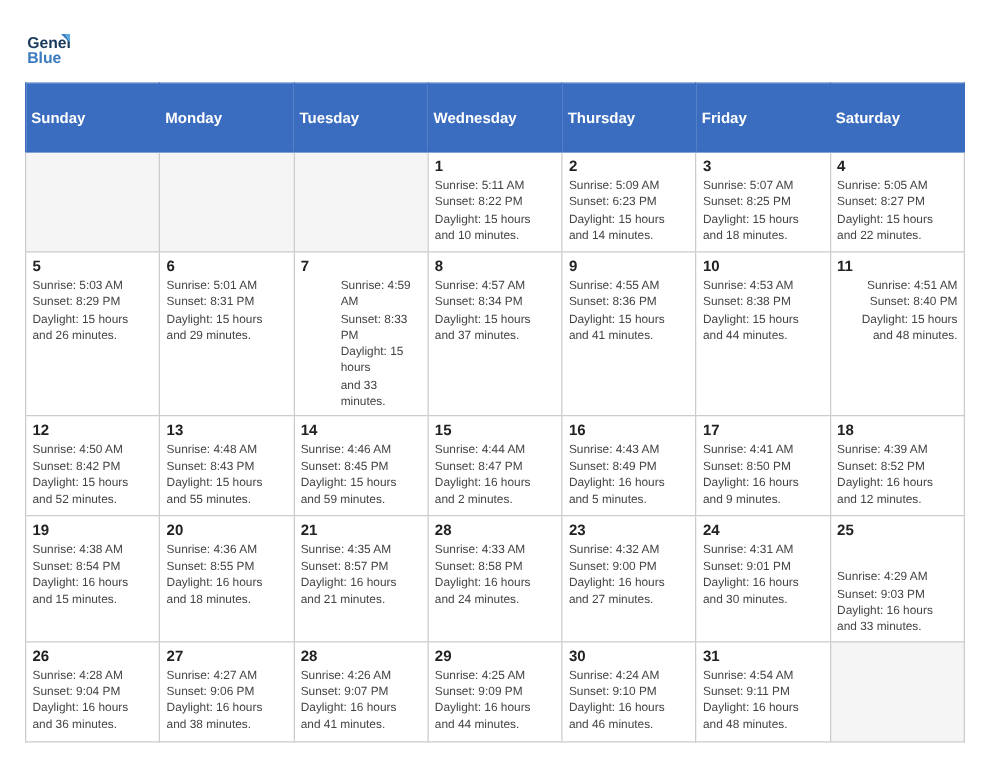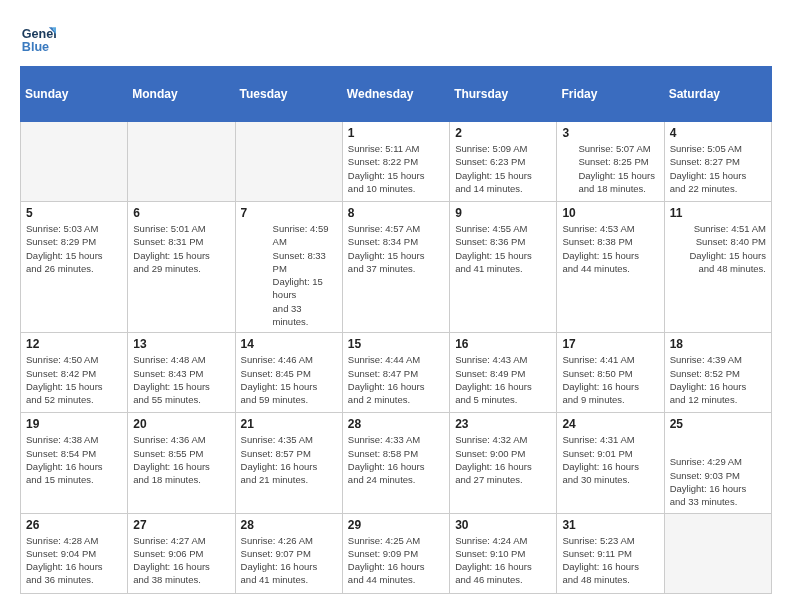--- a/index.html
+++ b/index.html
@@ -130,21 +130,21 @@
         </td>
         <td>
           <span class="day-number">2</span>
           <div class="day-info" style="white-space: pre-line;">Sunrise: 5:09 AM
 Sunset: 6:23 PM
 Daylight: 15 hours
 and 14 minutes.</div>
         </td>
         <td>
           <span class="day-number">3</span>
-          <div class="day-info" style="white-space: pre-line; margin-left: 16px;">Sunrise: 5:07 AM
+          <div class="day-info" style="white-space: pre-line;">Sunrise: 5:07 AM
 Sunset: 8:25 PM
 Daylight: 15 hours
 and 18 minutes.</div>
         </td>
         <td>
           <span class="day-number">4</span>
           <div class="day-info" style="white-space: pre-line;">Sunrise: 5:05 AM
 Sunset: 8:27 PM
 Daylight: 15 hours
 and 22 minutes.</div>
@@ -334,21 +334,21 @@
         </td>
         <td>
           <span class="day-number">30</span>
           <div class="day-info" style="white-space: pre-line;">Sunrise: 4:24 AM
 Sunset: 9:10 PM
 Daylight: 16 hours
 and 46 minutes.</div>
         </td>
         <td>
           <span class="day-number">31</span>
-          <div class="day-info" style="white-space: pre-line;">Sunrise: 5:23 AM
+          <div class="day-info" style="white-space: pre-line;">Sunrise: 4:54 AM
 Sunset: 9:11 PM
 Daylight: 16 hours
 and 48 minutes.</div>
         </td>
         <td class="empty"></td>
       </tr>
     </tbody>
 </table>
 
 </body></html>

